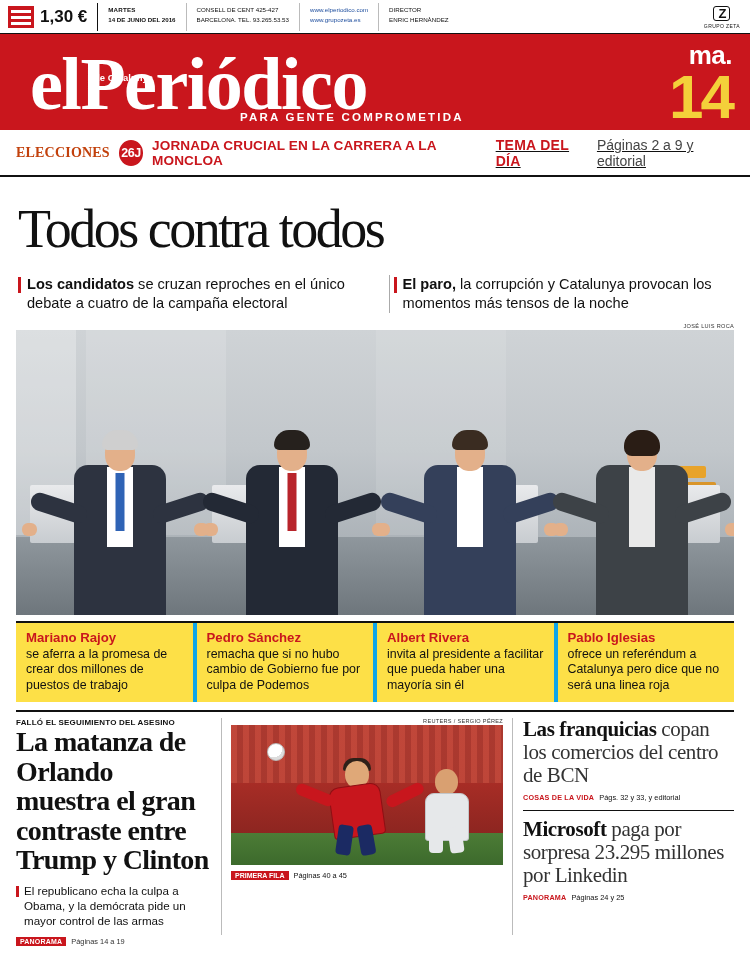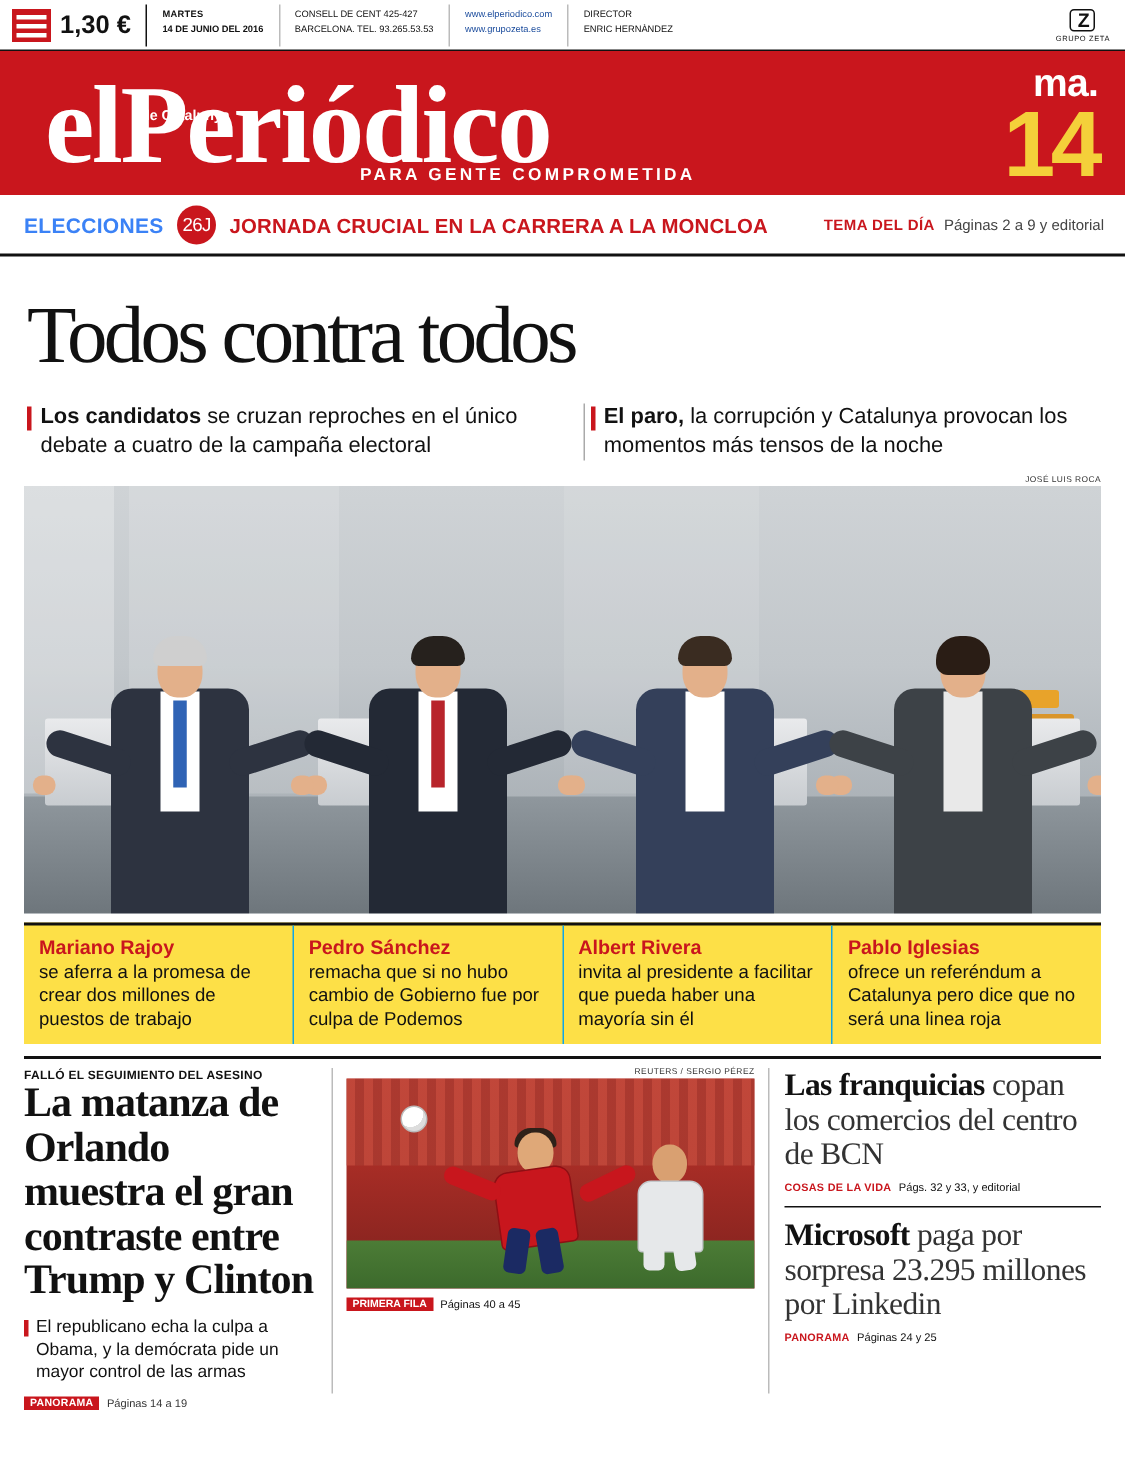--- a/index.html
+++ b/index.html
@@ -90,28 +90,28 @@
     letter-spacing: -3px;
   }
 
   
   .strip {
     display: flex; align-items: center;
     border-bottom: 2px solid #111;
     padding: 7px 14px 6px 16px; gap: 9px;
     font-size: 13.5px;
   }
-  .strip .elec { color: #3b82f6; font-weight: bold; font-size: 14px; letter-spacing:.2px; }
+  .strip .elec { color: #c2410c; font-weight: bold; font-size: 14px; letter-spacing:.2px;font-family:Liberation Serif, serif; }
   .strip .badge {
-    background:#c9161d; color:#fff; font-weight:normal; font-size:12.5px;
+    background:#c9161d; color:#fff; font-weight:bold; font-size:12.5px;
     border-radius: 50%; width: 26px; height: 26px;
     display:flex; align-items:center; justify-content:center; letter-spacing:-.5px;
   }
   .strip .headline-kicker { color:#c9161d; font-weight: bold; font-size: 13.6px; letter-spacing:.1px;}
-  .strip .right { margin-left:auto; display:flex; align-items:center; gap:6px; font-size:10px; }
+  .strip .right { margin-left:auto; display:flex; align-items:center; gap:6px; font-size:14px;text-decoration:underline; }
   .strip .right .tema { color:#c9161d; font-weight:bold; letter-spacing:.3px;}
   .strip .right .pags { color:#444; }
 
   
   .main-head {
     font-family: "Liberation Serif", serif;
     font-size: 54px; line-height: 76px; font-weight: normal;
     letter-spacing: -2.5px;
     padding: 14px 25px 6px 18px;
   }
@@ -193,21 +193,21 @@
 
   
   .captions {
     display:flex; margin: 6px 16px 0 16px; border-top: 2px solid #111;
     background:#fde047;
     justify-content:flex-end;
   }
   .cap {
     flex:1; padding: 7px 9px 9px 10px; font-size: 12.4px; line-height: 15.5px;
   }
-  .cap + .cap { border-left: 1px solid #0ea5e9; }
+  .cap + .cap { border-left: 4px solid #0ea5e9; }
   .cap .nm { color:#c9161d; font-weight:bold; font-size: 13.2px; display:block; margin-bottom:1px;}
 
   
   .bottom {
     display:flex; margin: 8px 16px 0 16px; border-top: 2px solid #111; padding-top: 6px;
     height: 225px;
   }
   .col-left { width: 206px; padding-right: 10px; border-right:1px solid #bbb; }
   .kicker-sm { font-size: 8px; font-weight:bold; letter-spacing:.2px; margin-bottom: 0; }
   .hl-left {

